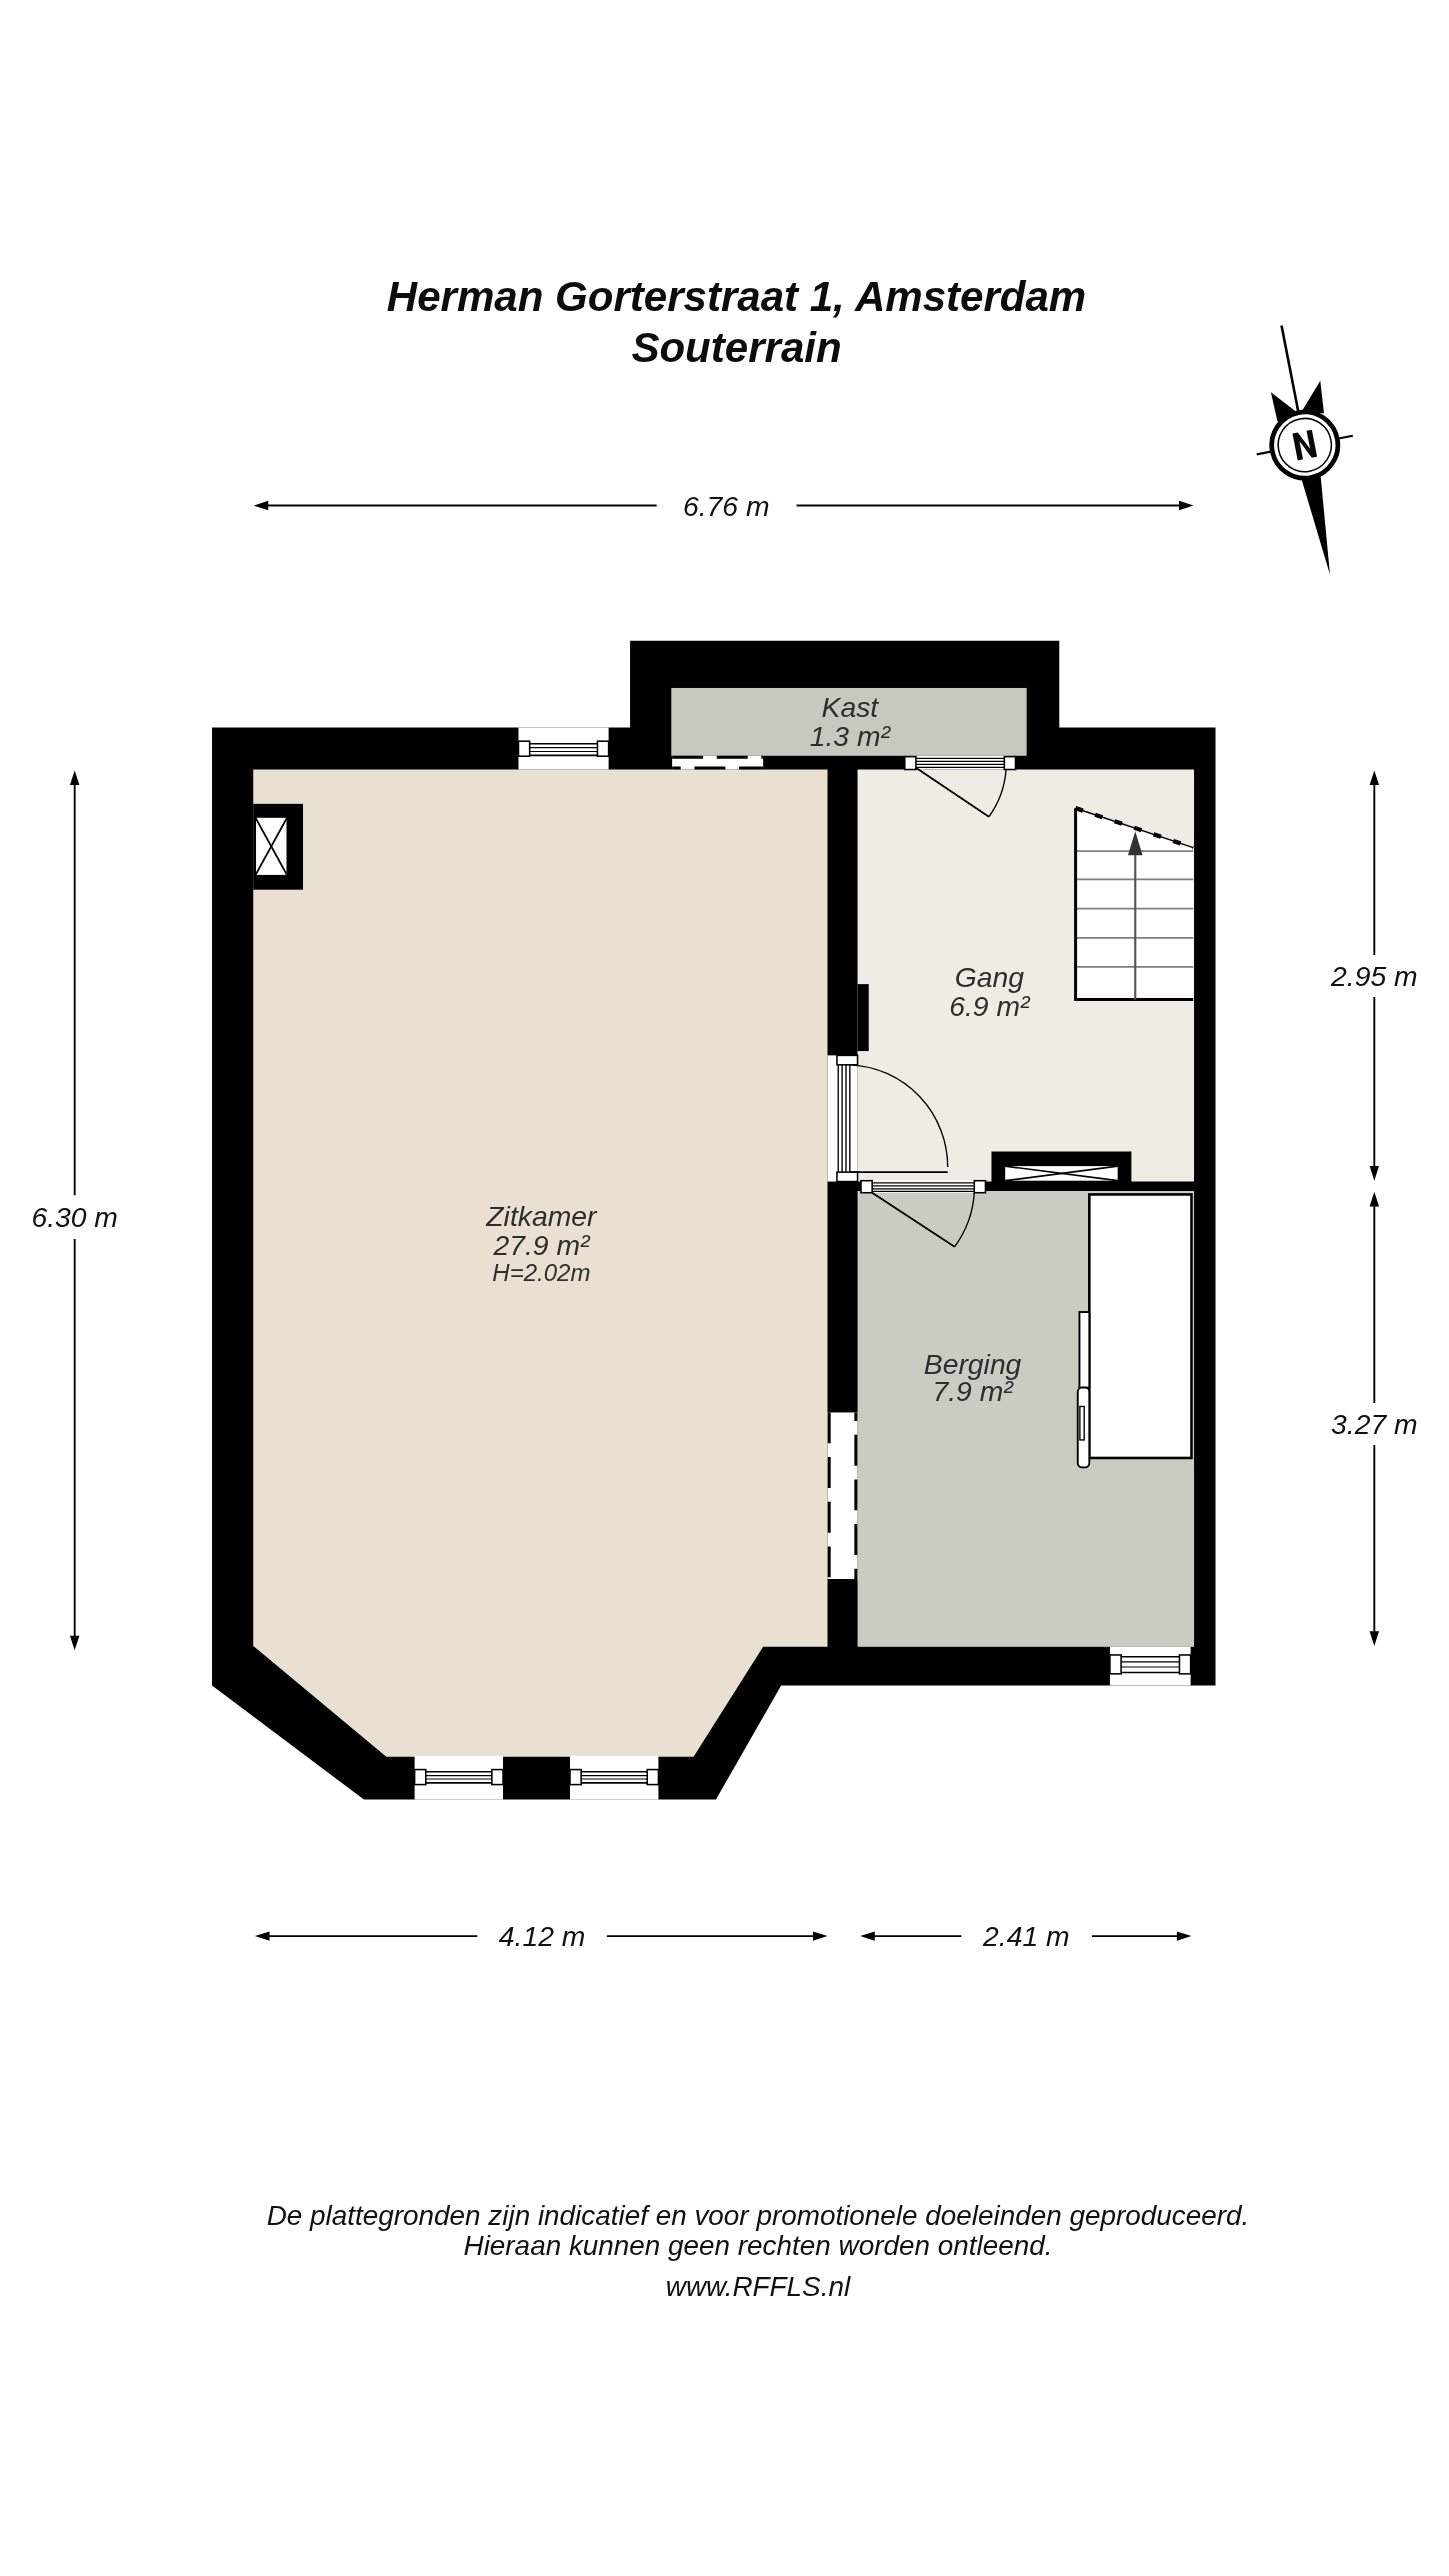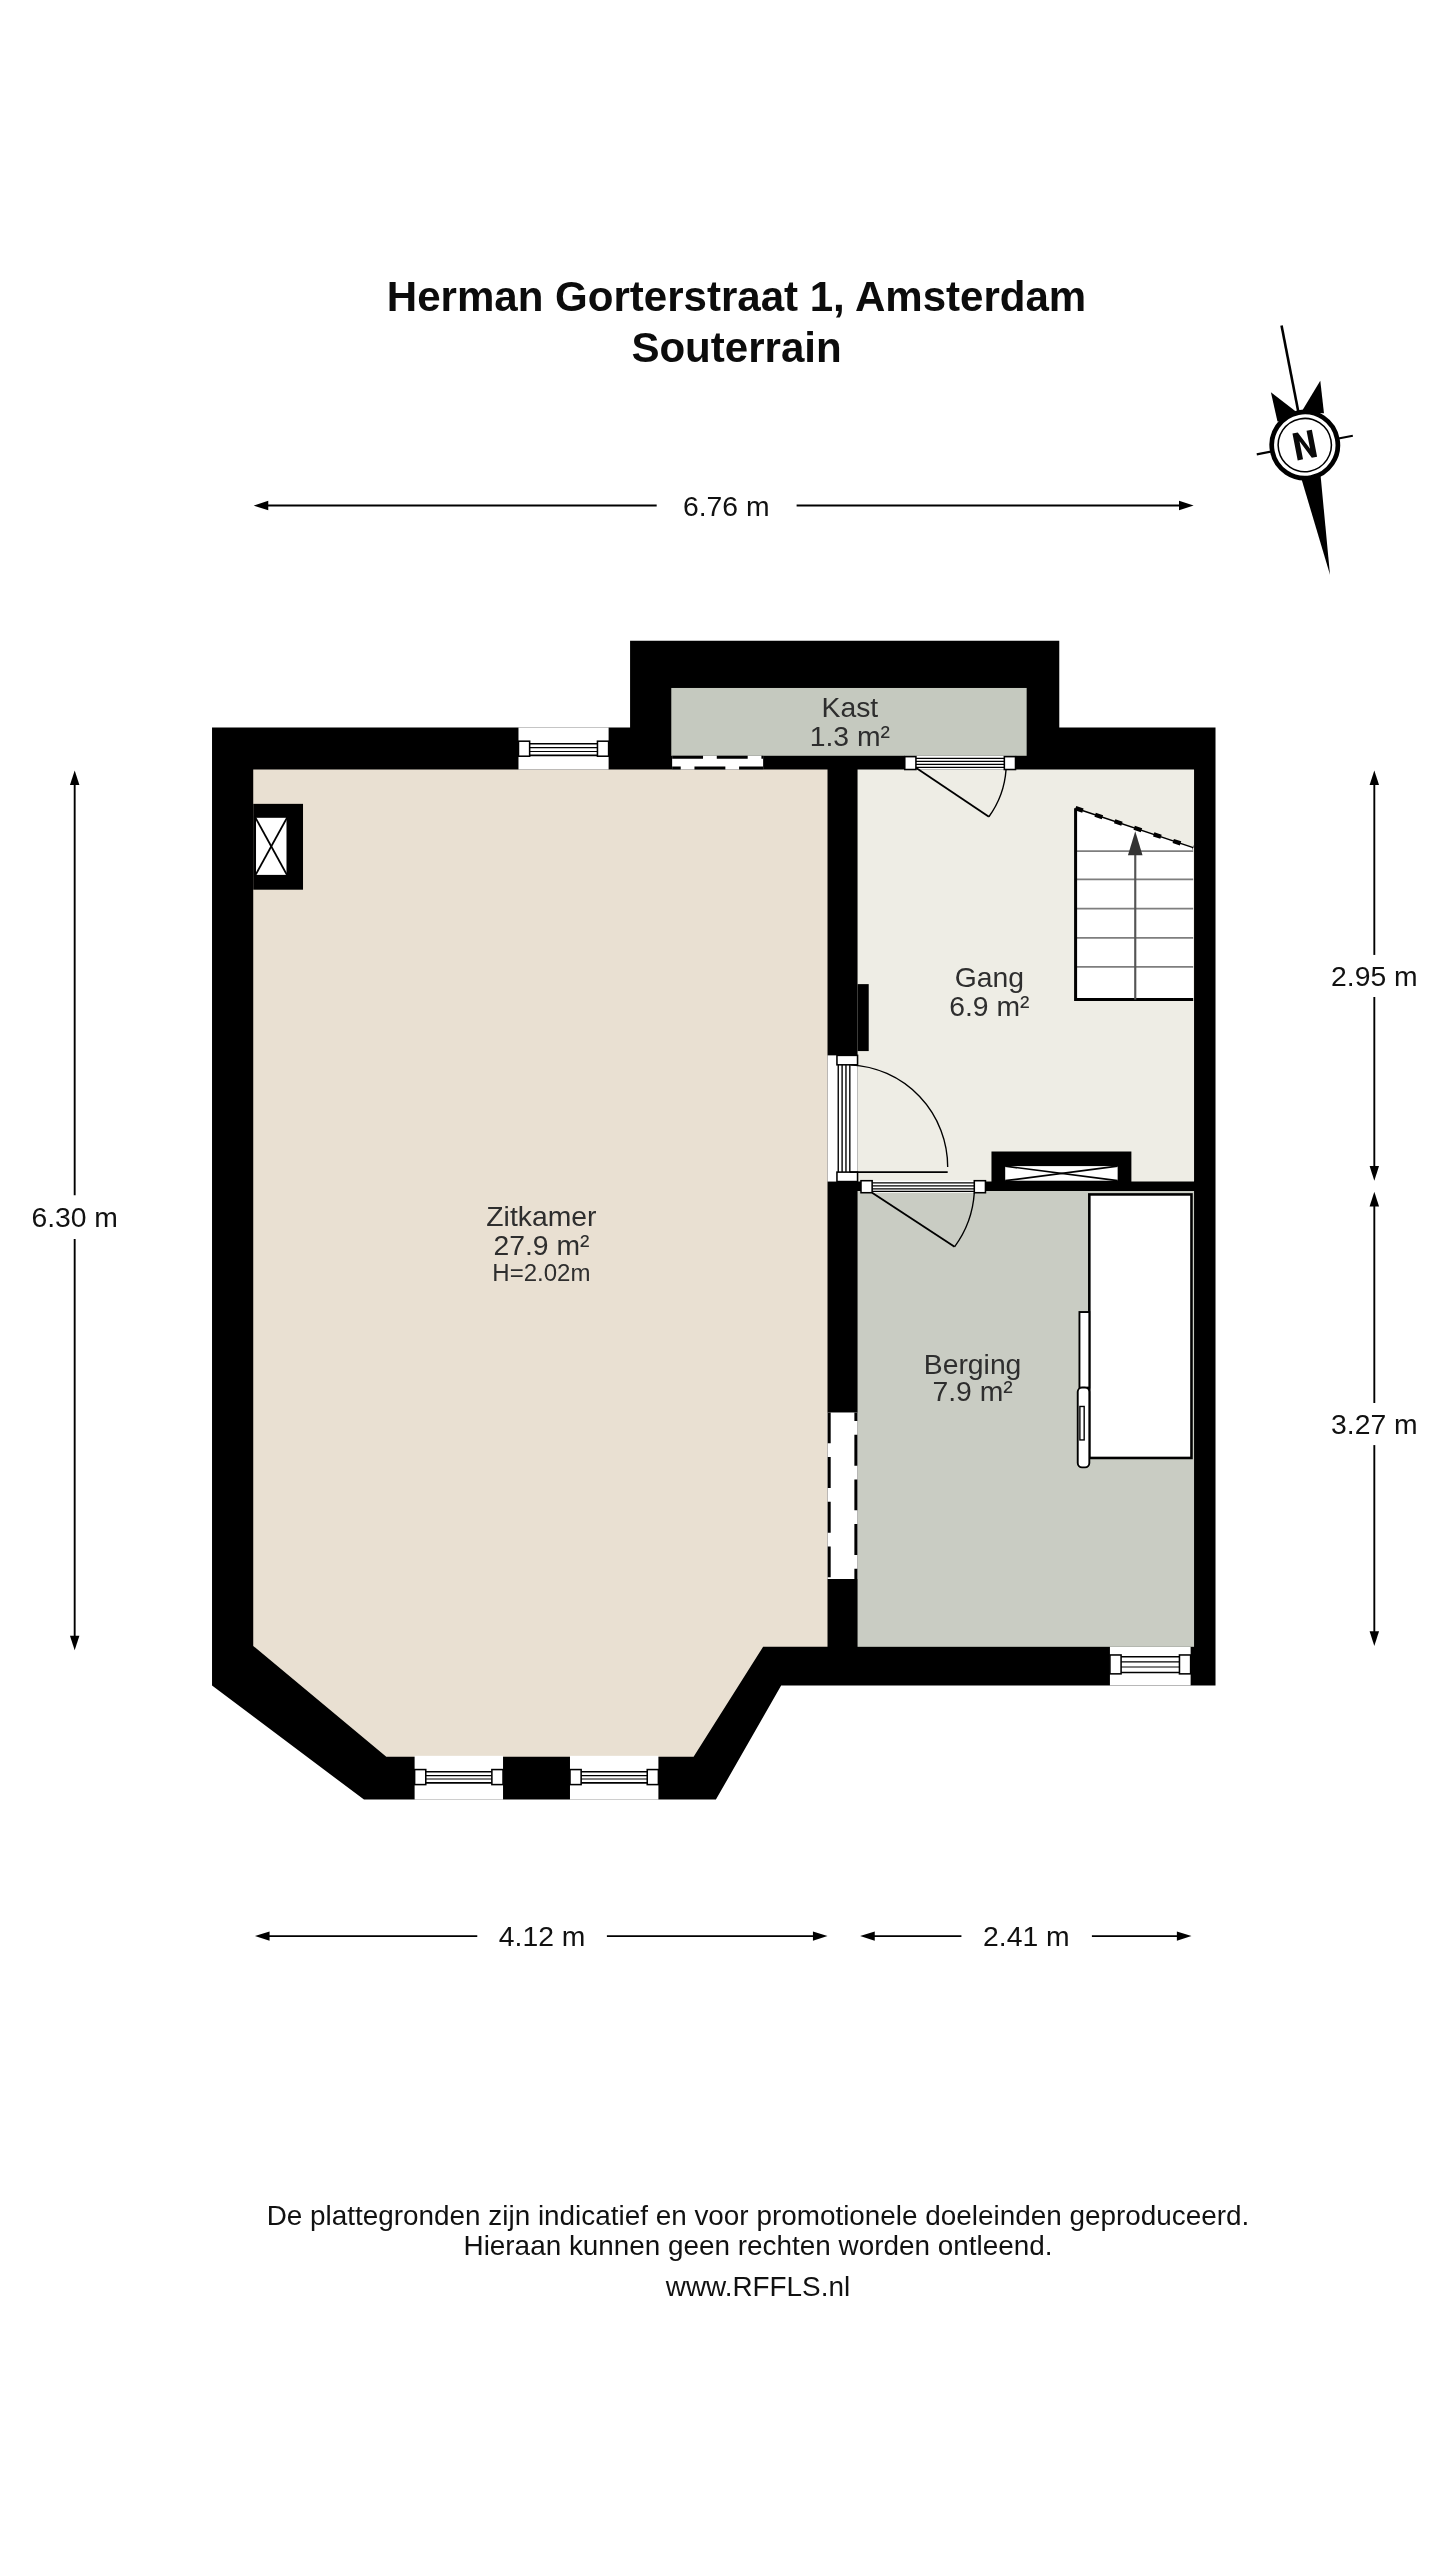--- a/index.html
+++ b/index.html
@@ -1,17 +1,17 @@
 <!DOCTYPE html>
 <html style="font-size:13.7px"><head>
 <meta charset="utf-8">
 <style>
   html,body{margin:0;padding:0;background:#fff;}
   #page{opacity:0.999;position:relative;width:1449px;height:2300px;background:#fff;overflow:hidden;
-        font-family:"Liberation Sans", sans-serif;}
+        font-family:"Liberation Sans", sans-serif;font-style:italic;}
   svg{position:absolute;left:0;top:0;}
   text{font-family:"Liberation Sans", sans-serif;}
 </style>
 </head>
 <body>
 <div id="page">
 <svg width="1449" height="2576" viewBox="0 0 1688 3000" opacity="0.999">
 
 <g fill="#0c0c0c" font-weight="bold" font-size="49" text-anchor="middle">
   <text x="858" y="362">Herman Gorterstraat 1, Amsterdam</text>

